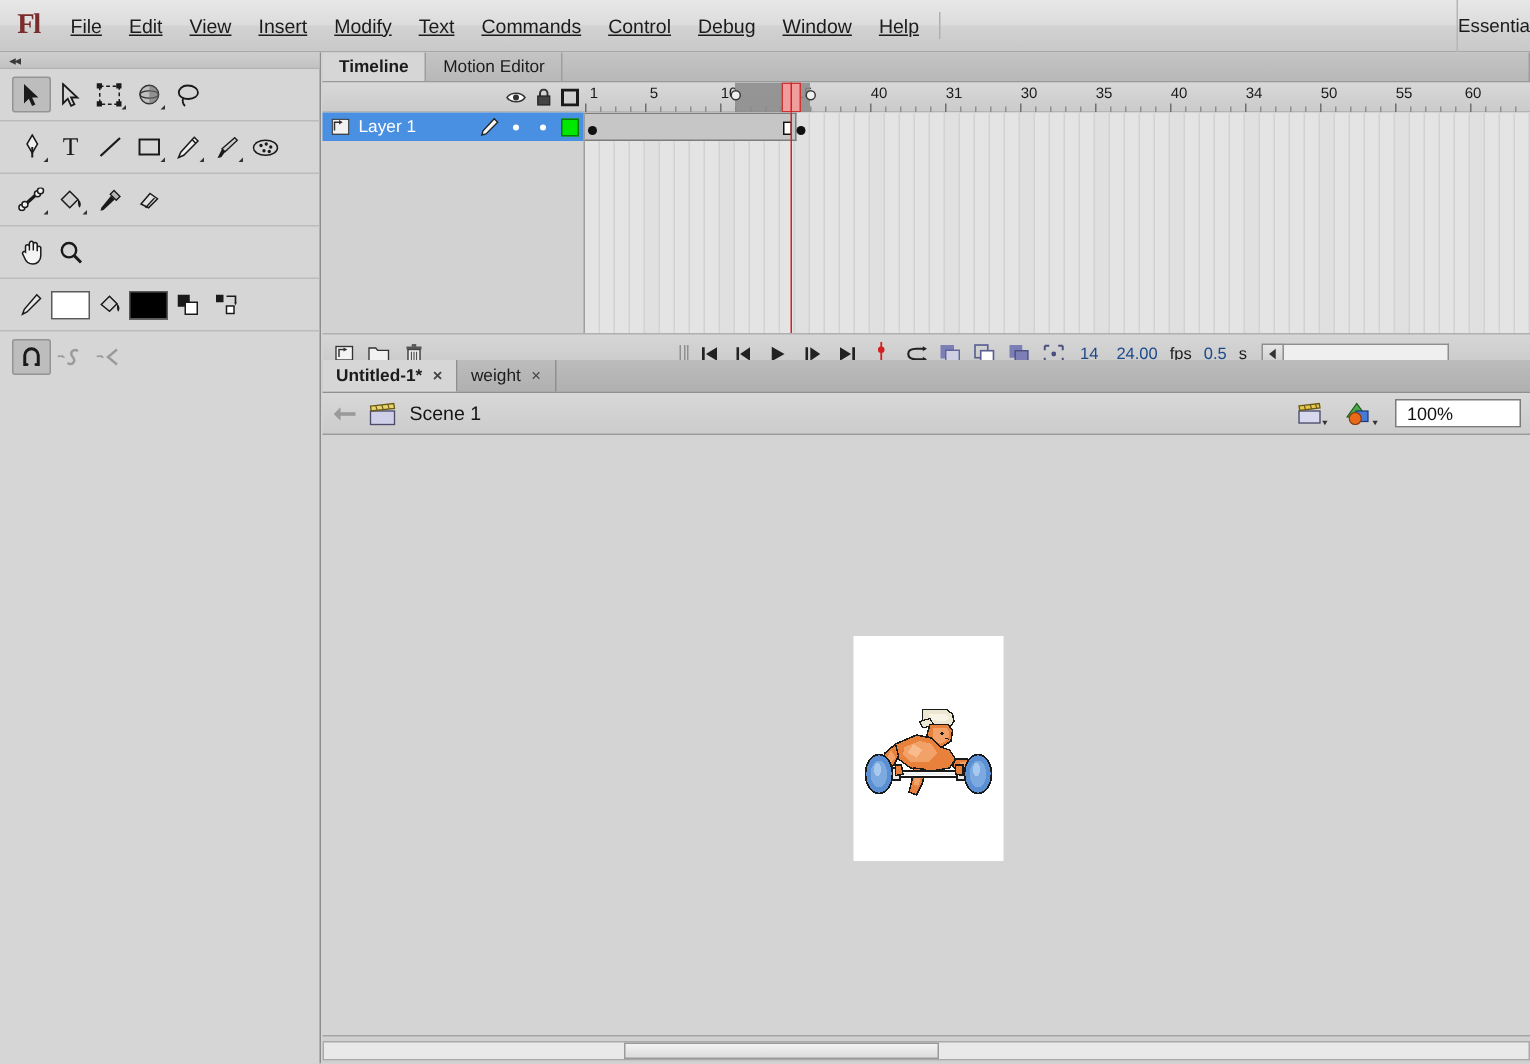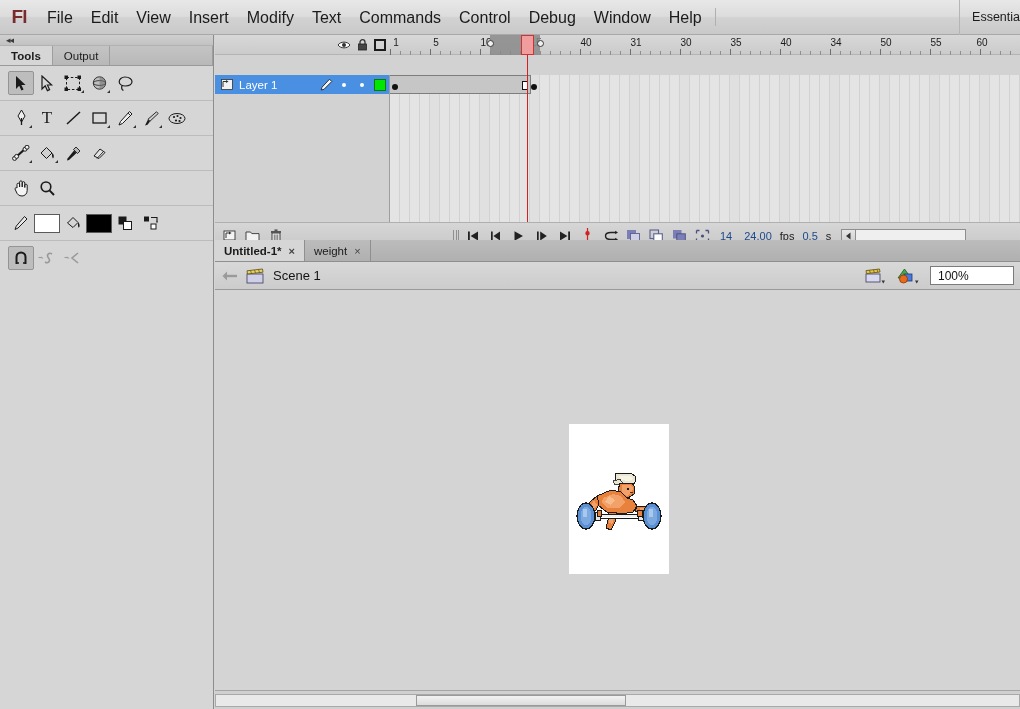--- a/index.html
+++ b/index.html
@@ -13,30 +13,30 @@
   
   #menubar {
     position: absolute; left: 0; top: 0; width: 1020px; height: 35px;
     background: linear-gradient(to bottom,#e8e8e8 0%,#dcdcdc 48%,#d2d2d2 52%,#c9c9c9 100%);
     border-bottom: 1px solid #a8a8a8;
     display: flex; align-items: center;
   }
   #fl-logo {
     width: 38px; height: 35px; display: flex; align-items: center; justify-content: center;
     font-weight: bold; font-size: 19px; color: #7a2b2b;
-    font-family: Liberation Sans, sans-serif; letter-spacing: -1px;
+    font-family: Liberation Serif, serif; letter-spacing: -1px;
   }
   .menu-item {
-    padding: 0 9px; height: 35px; line-height: 35px; font-size: 16px; color: #1b1b1b;
-    cursor: default; white-space: nowrap;
+    padding: 0 9px; height: 35px; line-height: 35px; font-size: 13px; color: #1b1b1b;
+    cursor: default; white-space: nowrap; text-decoration: underline;
   }
   #menu-sep { width: 1px; height: 18px; background: #b0b0b0; margin: 0 4px; }
   #workspace-area {
     margin-left: auto; display: flex; align-items: center; height: 35px;
-    border-left: 1px solid #b5b5b5; padding-left: 12px;
+    border-left: 1px solid #b5b5b5; 
   }
   #workspace-label { font-size: 12.5px; color: #1b1b1b; white-space: nowrap; }
 
   
   #tools-panel {
     position: absolute; left: 0; top: 35px; width: 214px; height: 674px;
     background: #d6d6d6; border-right: 1px solid #8d8d8d;
   }
   #tools-collapse {
     height: 11px; background: linear-gradient(to bottom,#cfcfcf,#c2c2c2);
@@ -255,25 +255,20 @@
     <div id="menu-sep"></div>
     <div id="workspace-area">
       <span id="workspace-label">Essentia</span>
     </div>
   </div>
 
   <div id="tools-panel">
     <div id="tools-collapse">
       <span>◂◂</span>
     </div>
-    <div id="tools-tabbar">
-      <div class="ptab active">Tools</div>
-      <div class="ptab">Output</div>
-      <div class="ptab" id="tools-tabfill"></div>
-    </div>
 
     <div class="tool-row">
       <div class="tool-btn sel">
         <svg width="15" height="17" viewBox="0 0 15 17">
             <path d="M2 1 L2 14 L5.2 10.8 L7.4 15.6 L9.6 14.6 L7.4 10 L11.6 10 Z" fill="#1a1a1a"></path>
           </svg>
       </div>
       <div class="tool-btn">
         <svg width="15" height="17" viewBox="0 0 15 17">
             <path d="M2 1 L2 14 L5.2 10.8 L7.4 15.6 L9.6 14.6 L7.4 10 L11.6 10 Z" fill="none" stroke="#1a1a1a" stroke-width="1.2"></path>
@@ -448,20 +443,25 @@
         <svg width="18" height="16" viewBox="0 0 18 16">
           <path d="M0.5 7.5 L4 7.5" stroke="#9a9a9a" stroke-width="1.1"></path>
           <path d="M3.5 6.5 L5.5 8.5 L3.5 8.5 Z" fill="#9a9a9a"></path>
           <path d="M14 3 L8 8 L14 13" fill="none" stroke="#9a9a9a" stroke-width="1.6"></path>
         </svg>
       </div>
     </div>
   </div>
 
   <div id="timeline-panel">
+    <div id="tl-tabbar">
+      <div class="ptab active">Timeline</div>
+      <div class="ptab">Motion Editor</div>
+      <div class="ptab" id="tl-tabfill"></div>
+    </div>
 
     <div id="tl-header">
       <div id="layerhdr-spacer"></div>
       <div class="hdr-icon">
         <svg width="14" height="10" viewBox="0 0 14 10">
           <path d="M1 5 C3.5 1.2 10.5 1.2 13 5 C10.5 8.8 3.5 8.8 1 5 Z" fill="#fff" stroke="#333" stroke-width="1"></path>
           <circle cx="7" cy="5" r="2" fill="#333"></circle>
         </svg>
       </div>
       <div class="hdr-icon">

